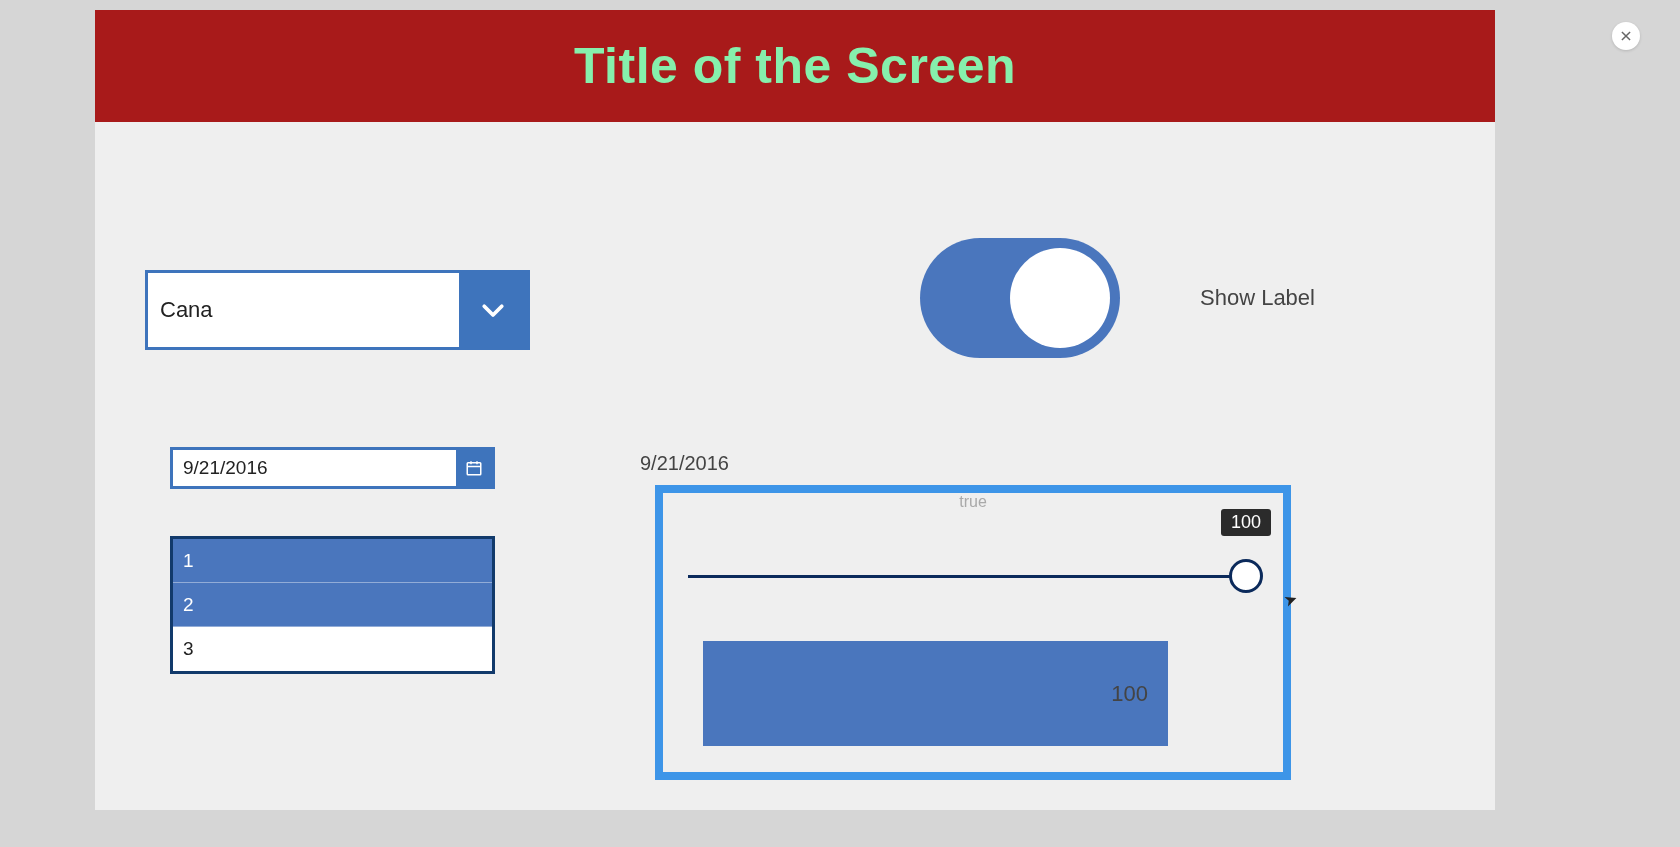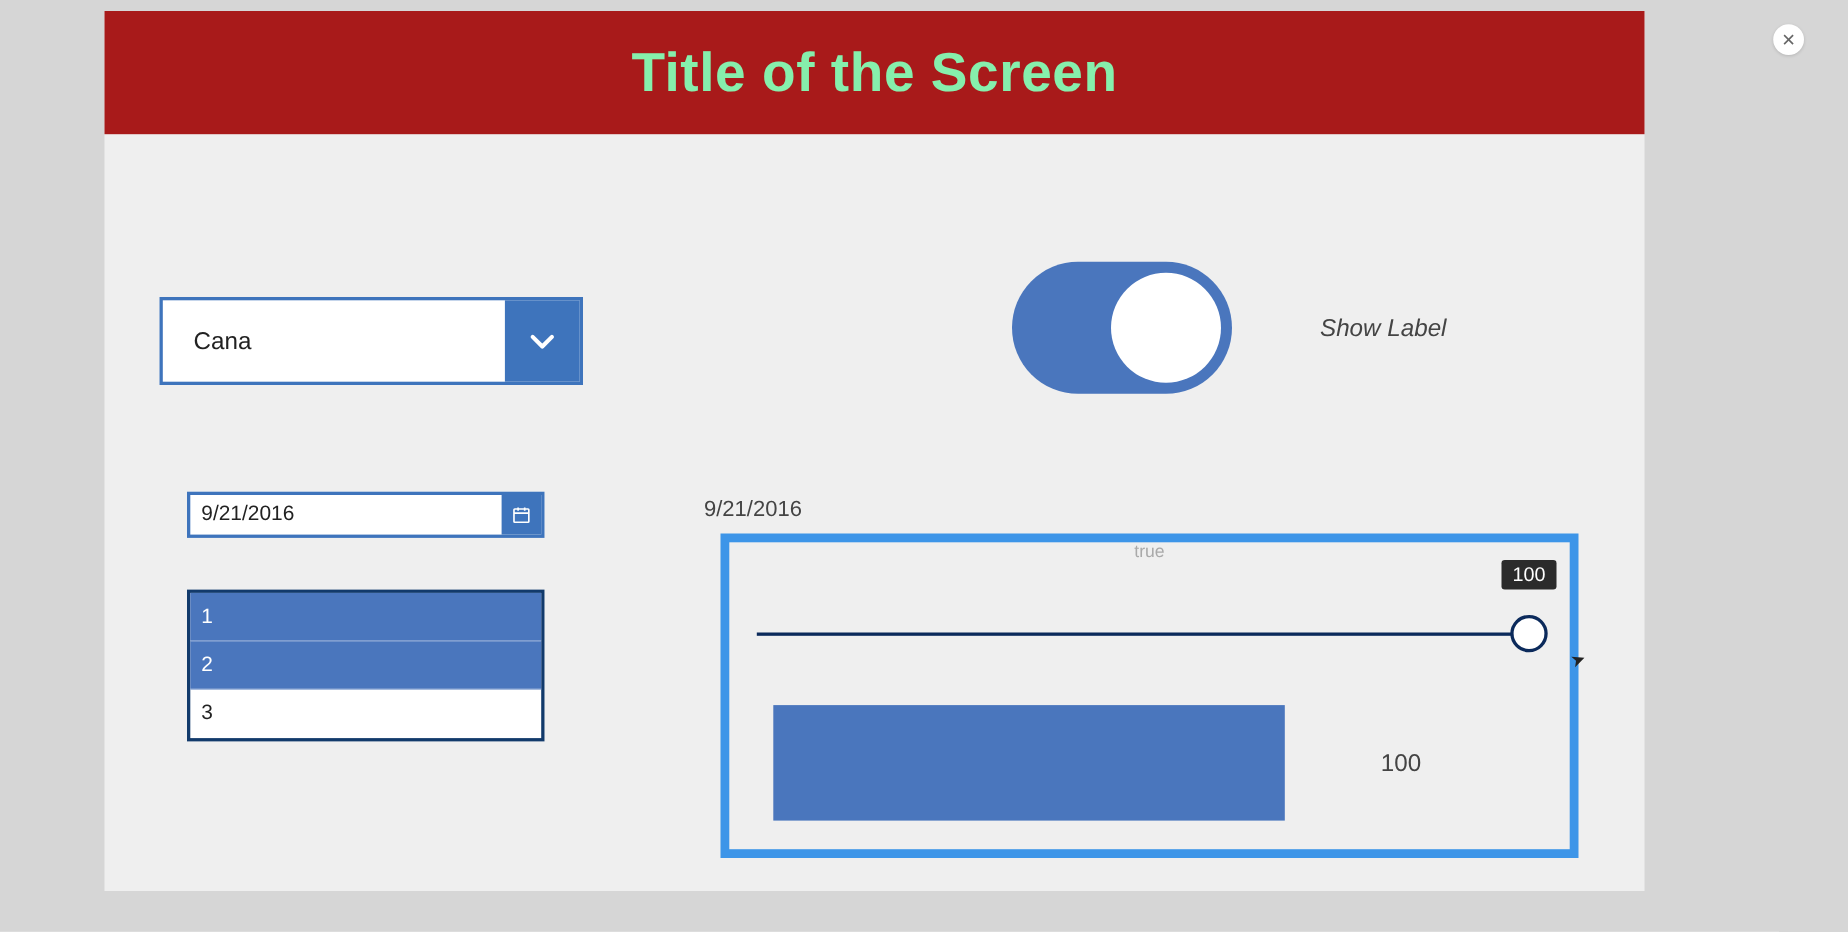--- a/index.html
+++ b/index.html
@@ -53,21 +53,20 @@
     .dropdown {
       position: absolute;
       left: 50px;
       top: 260px;
       width: 385px;
       height: 80px;
       background: #ffffff;
       border: 3px solid #3e74bc;
       display: flex;
       align-items: stretch;
-      padding-left: 16px;
     }
     .dropdown .dd-text {
       flex: 1;
       display: flex;
       align-items: center;
       padding-left: 12px;
       font-size: 22px;
       color: #222;
     }
     .dropdown .dd-caret {
@@ -78,21 +77,20 @@
       justify-content: center;
     }
     .dropdown .dd-caret svg { width: 30px; height: 30px; }
     
     .toggle-wrap {
       position: absolute;
       left: 825px;
       top: 228px;
       display: flex;
       align-items: center;
-      font-style: italic;
     }
     .toggle {
       width: 200px;
       height: 120px;
       border-radius: 60px;
       background: #4a76bd;
       position: relative;
       cursor: pointer;
     }
     .toggle .knob {
@@ -166,21 +164,21 @@
     .listbox .lb-item.selected {
       background: #4a76bd;
       color: #ffffff;
     }
     .listbox .lb-item:last-child { border-bottom: none; }
     
     .panel {
       position: absolute;
       left: 560px;
       top: 475px;
-      width: 780px;
+      width: 636px;
       height: 295px;
       border: 8px solid #3d95e8;
       background: #efefef;
     }
     .panel-ghost-text {
       position: absolute;
       left: 50%;
       top: 0px;
       transform: translateX(-50%);
       font-size: 16px;

